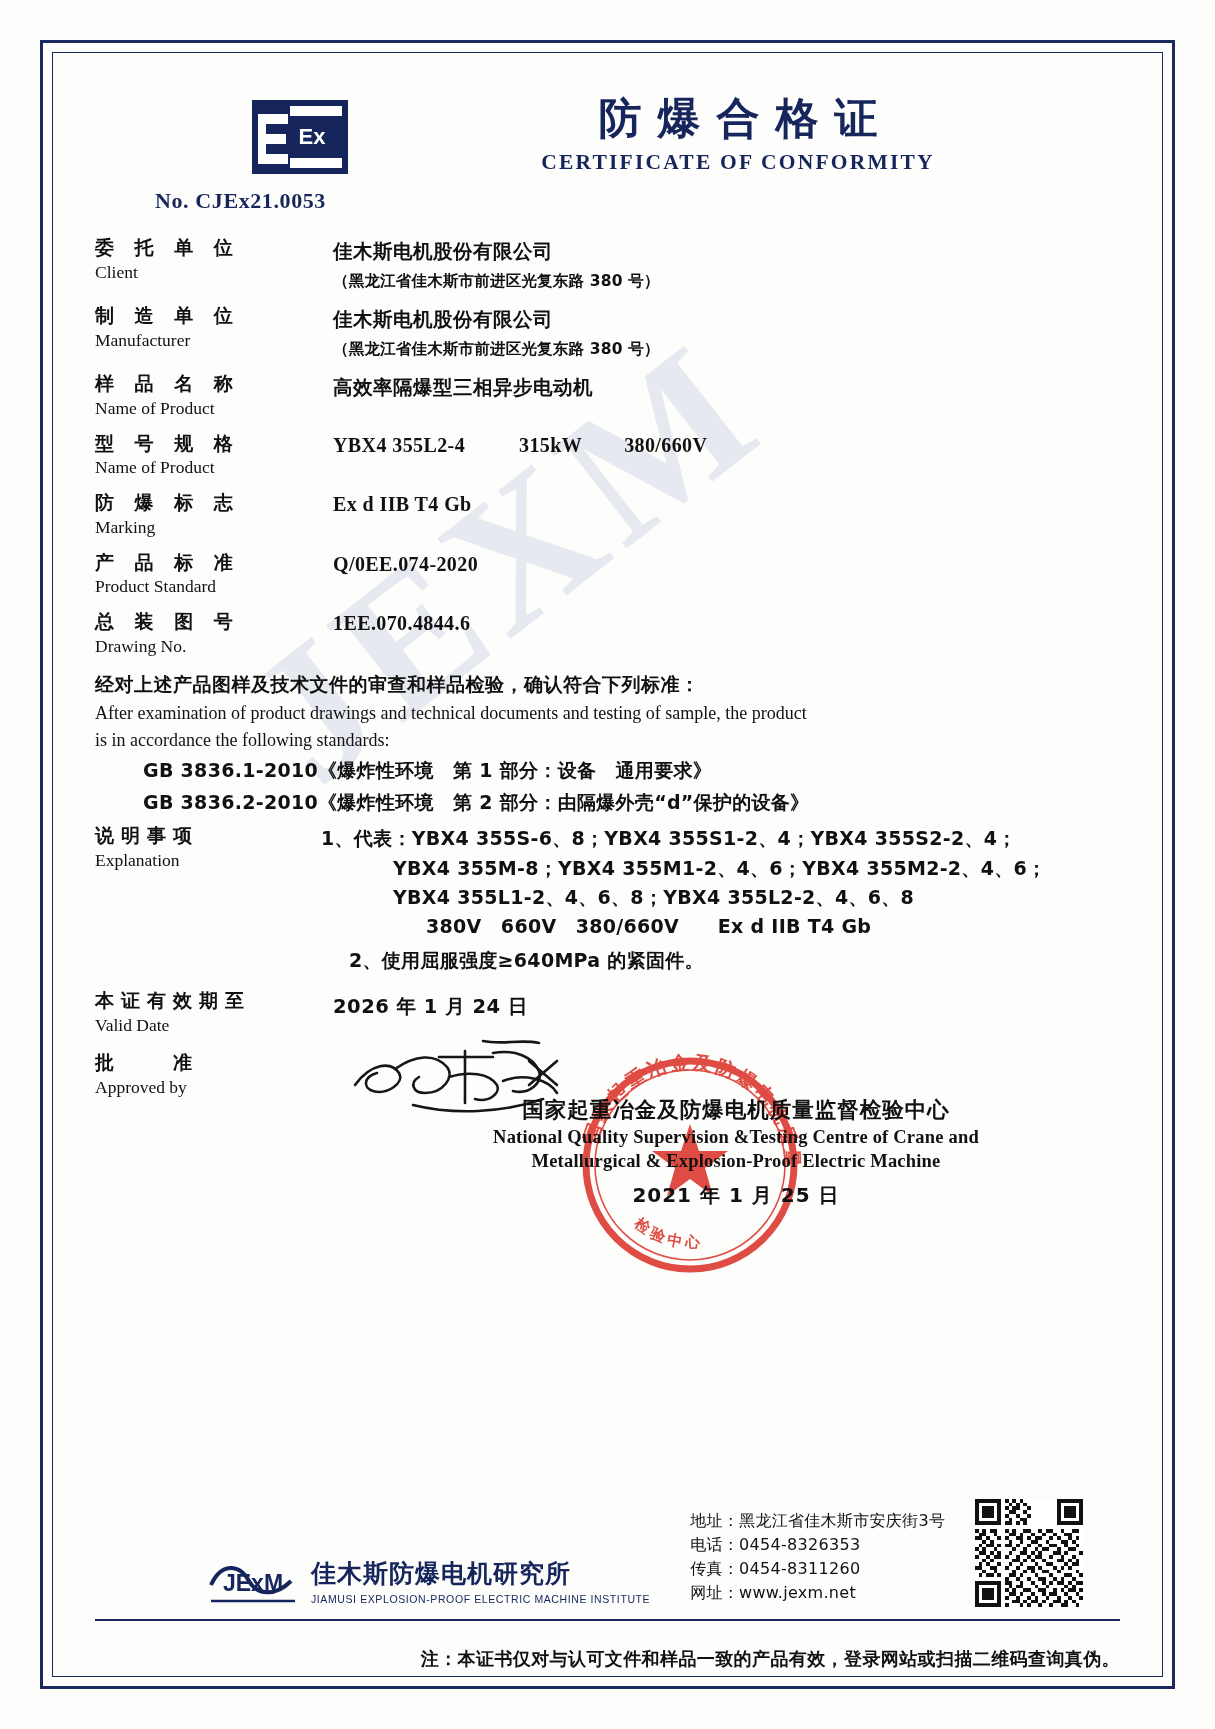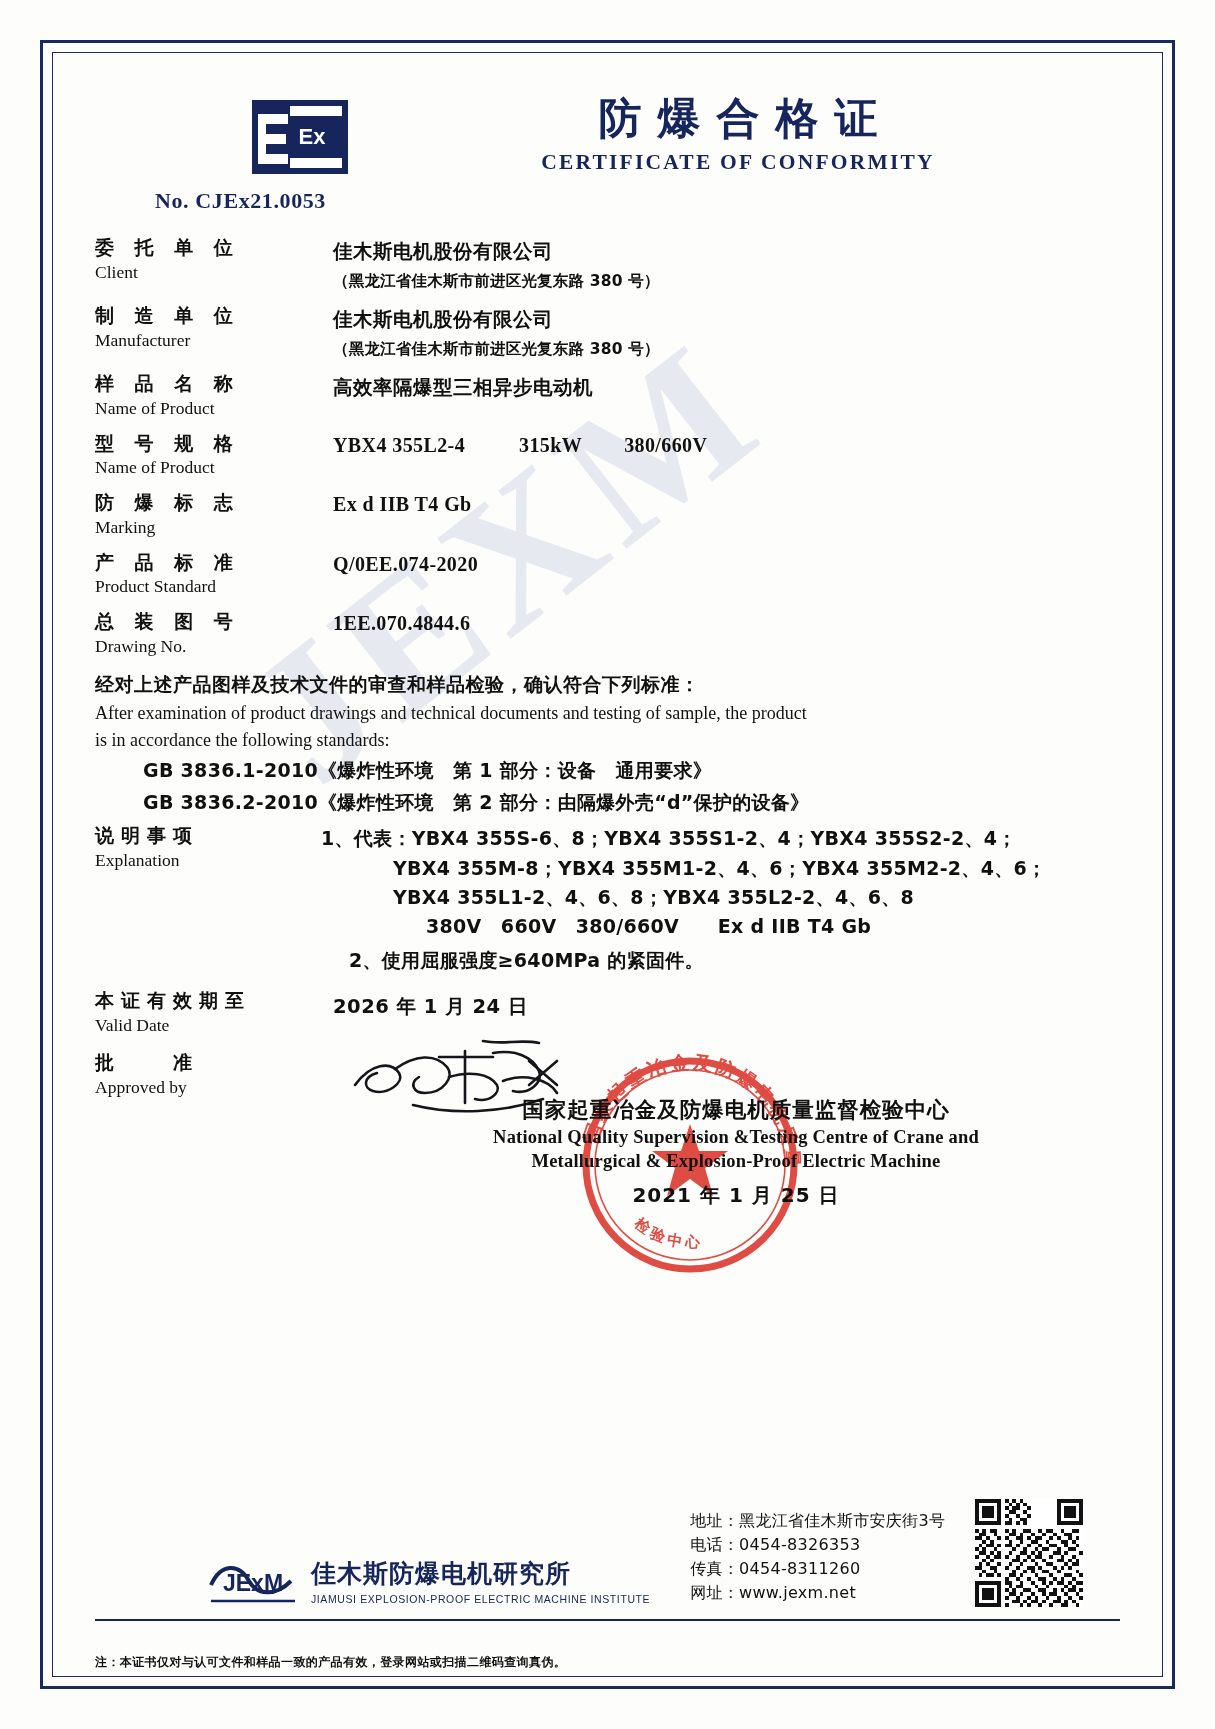--- a/index.html
+++ b/index.html
@@ -280,23 +280,23 @@
   .footer-rule {
     position: absolute;
     left: 95px; right: 95px;
     bottom: 108px;
     border-top: 2px solid #16255c;
   }
   .note {
     position: absolute;
     left: 95px; right: 95px;
     bottom: 58px;
-    text-align: left;
-    font-family: "DejaVu Sans", sans-serif;
-    font-size: 12px;
+    text-align: right;
+    font-family: "DejaVu Sans", sans-serif;
+    font-size: 18px;
     font-weight: bold;
     letter-spacing: 0.4px;
   }
 
   
   .watermark {
     position: absolute;
     left: 330px;
     top: 430px;
     width: 560px;

